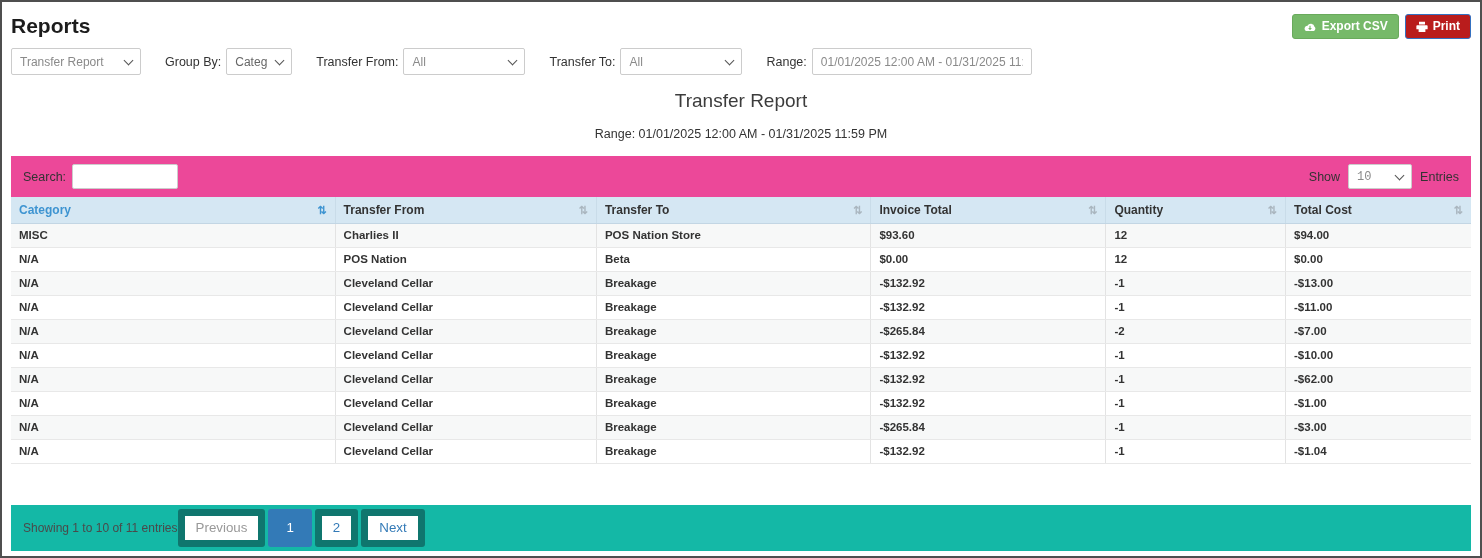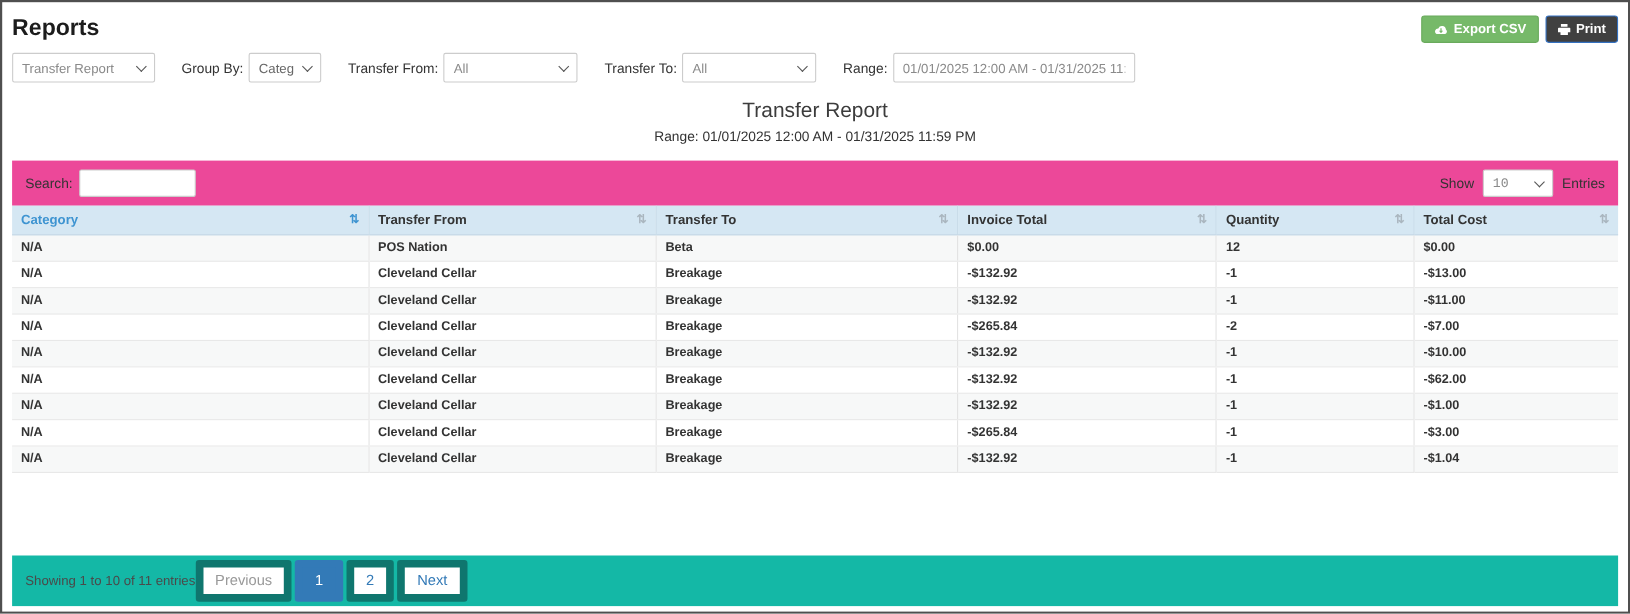--- a/index.html
+++ b/index.html
@@ -14,42 +14,42 @@
     overflow: hidden;
   }
   
   .topbar { display: flex; justify-content: space-between; align-items: center; margin-top: 10px; height: 28px; }
   .page-title { font-size: 21px; font-weight: 600; color: #1c1c1c; }
   .topbar-buttons { display: flex; gap: 6px; }
   .btn { display: inline-flex; align-items: flex-end; gap: 5px; color: #fff; font-size: 12px;
          font-weight: 600; padding: 5px 10px; border-radius: 3px; border: 1px solid transparent;
          cursor: pointer; font-family: inherit; line-height: 13px; }
   .btn-export { background: #76b969; border-color: #69aa5c; }
-  .btn-print  { background: #404040; border-color: #3471c1; }
+  .btn-print  { background: #b91c1c; border-color: #3471c1; }
   
   .filters { display: flex; align-items: center; margin-top: 8px; font-size: 12.5px; color: #333; }
   .filters .lbl { margin-right: 5px; white-space: nowrap; }
   .gap-lg { margin-left: 24px; }
   .selectwrap { position: relative; display: inline-block; }
   .selectwrap select {
     appearance: none; -webkit-appearance: none;
     height: 27px; border: 1px solid #ccc; border-radius: 2px; background: #fff;
     font-family: inherit; font-size: 12px; color: #8a8a8a;
     padding: 0 24px 0 8px; width: 100%;
   }
   .selectwrap.dark select { color: #666; }
   .selectwrap .chev { position: absolute; right: 9px; top: 9px; width: 7px; height: 7px;
     border-left: 1.5px solid #555; border-bottom: 1.5px solid #555; transform: rotate(-45deg); pointer-events: none; }
   .w-report { width: 130px; } .w-cat { width: 66px; } .w-loc { width: 122px; }
   .range-input { height: 27px; border: 1px solid #ccc; border-radius: 2px; padding: 0 8px;
     font-family: inherit; font-size: 12px; color: #8a8a8a; width: 220px; }
   
   .report-head { text-align: center; margin-top: 14px; }
   .report-title { font-size: 19px; font-weight: 500; color: #3c3c3c; line-height: 24px; }
-  .report-subtitle { font-size: 12.5px; color: #333; margin-top: 3px; line-height: 16px; }
+  .report-subtitle { font-size: 12.5px; color: #333; margin-top: 13px; line-height: 16px; }
   
   .table-toolbar { margin-top: 14px; background: #ec4899; height: 41px;
     display: flex; align-items: center; justify-content: space-between; padding: 0 12px;
     font-size: 12.5px; color: #333; }
   .search-wrap, .show-wrap { display: flex; align-items: center; }
   .search-input { width: 106px; height: 25px; border: 1px solid #ccc; border-radius: 2px;
     margin-left: 6px; background: #fff; font-family: inherit; font-size: 12px; padding: 0 6px; }
   .show-wrap .selectwrap { margin: 0 8px; }
   .w-show { width: 64px; }
   .show-wrap .selectwrap select { height: 25px; font-family: Liberation Mono, monospace; }
@@ -173,20 +173,28 @@
           <th data-name="column-header-category" class="sorted"><span data-name="column-header-label">Category</span><span class="sort-icon" data-name="sort-icon">⇅</span></th>
           <th data-name="column-header-transfer-from"><span data-name="column-header-label">Transfer From</span><span class="sort-icon" data-name="sort-icon">⇅</span></th>
           <th data-name="column-header-transfer-to"><span data-name="column-header-label">Transfer To</span><span class="sort-icon" data-name="sort-icon">⇅</span></th>
           <th data-name="column-header-invoice-total"><span data-name="column-header-label">Invoice Total</span><span class="sort-icon" data-name="sort-icon">⇅</span></th>
           <th data-name="column-header-quantity"><span data-name="column-header-label">Quantity</span><span class="sort-icon" data-name="sort-icon">⇅</span></th>
           <th data-name="column-header-total-cost"><span data-name="column-header-label">Total Cost</span><span class="sort-icon" data-name="sort-icon">⇅</span></th>
         </tr>
     </thead>
     <tbody data-name="table-body">
         <tr data-name="table-row">
+          <td data-name="table-cell">MISC</td>
+          <td data-name="table-cell">Charlies II</td>
+          <td data-name="table-cell">POS Nation Store</td>
+          <td data-name="table-cell">$93.60</td>
+          <td data-name="table-cell">12</td>
+          <td data-name="table-cell">$94.00</td>
+        </tr>
+        <tr data-name="table-row">
           <td data-name="table-cell">N/A</td>
           <td data-name="table-cell">POS Nation</td>
           <td data-name="table-cell">Beta</td>
           <td data-name="table-cell">$0.00</td>
           <td data-name="table-cell">12</td>
           <td data-name="table-cell">$0.00</td>
         </tr>
         <tr data-name="table-row">
           <td data-name="table-cell">N/A</td>
           <td data-name="table-cell">Cleveland Cellar</td>

